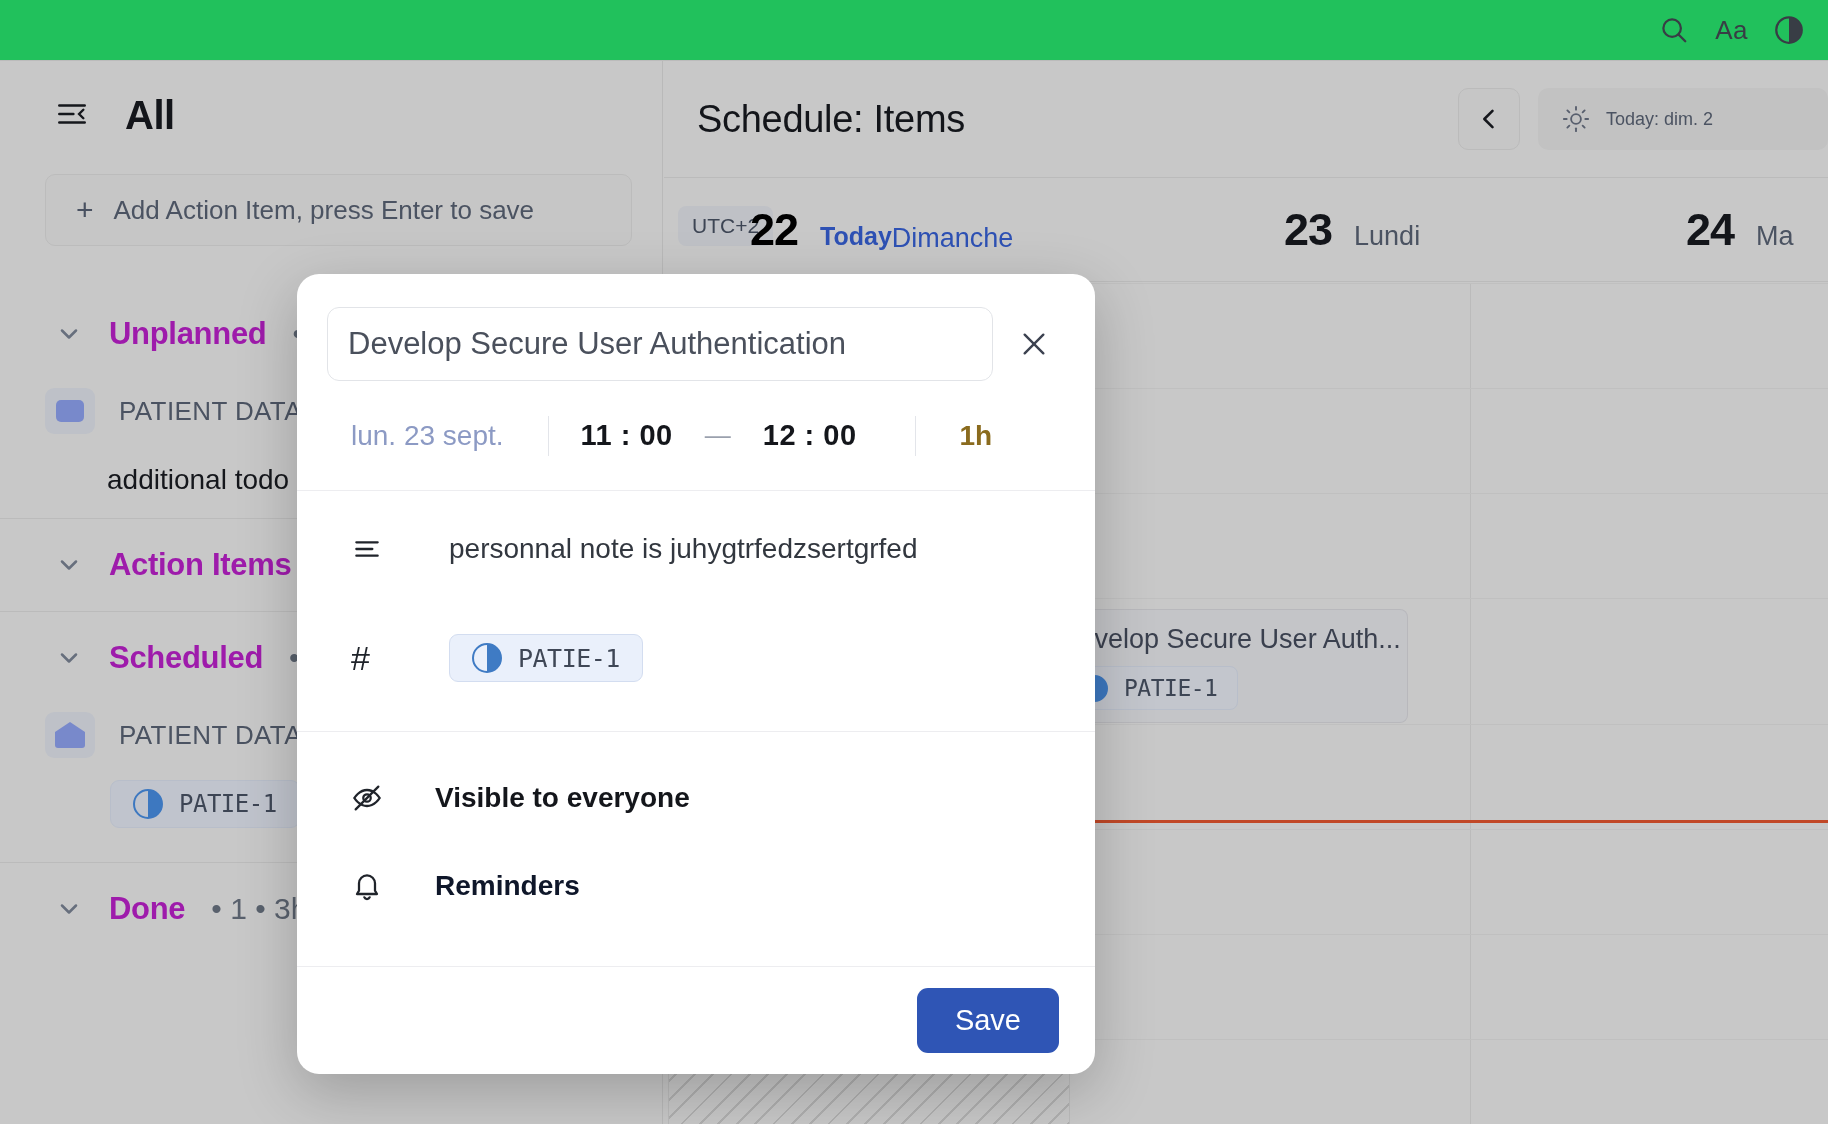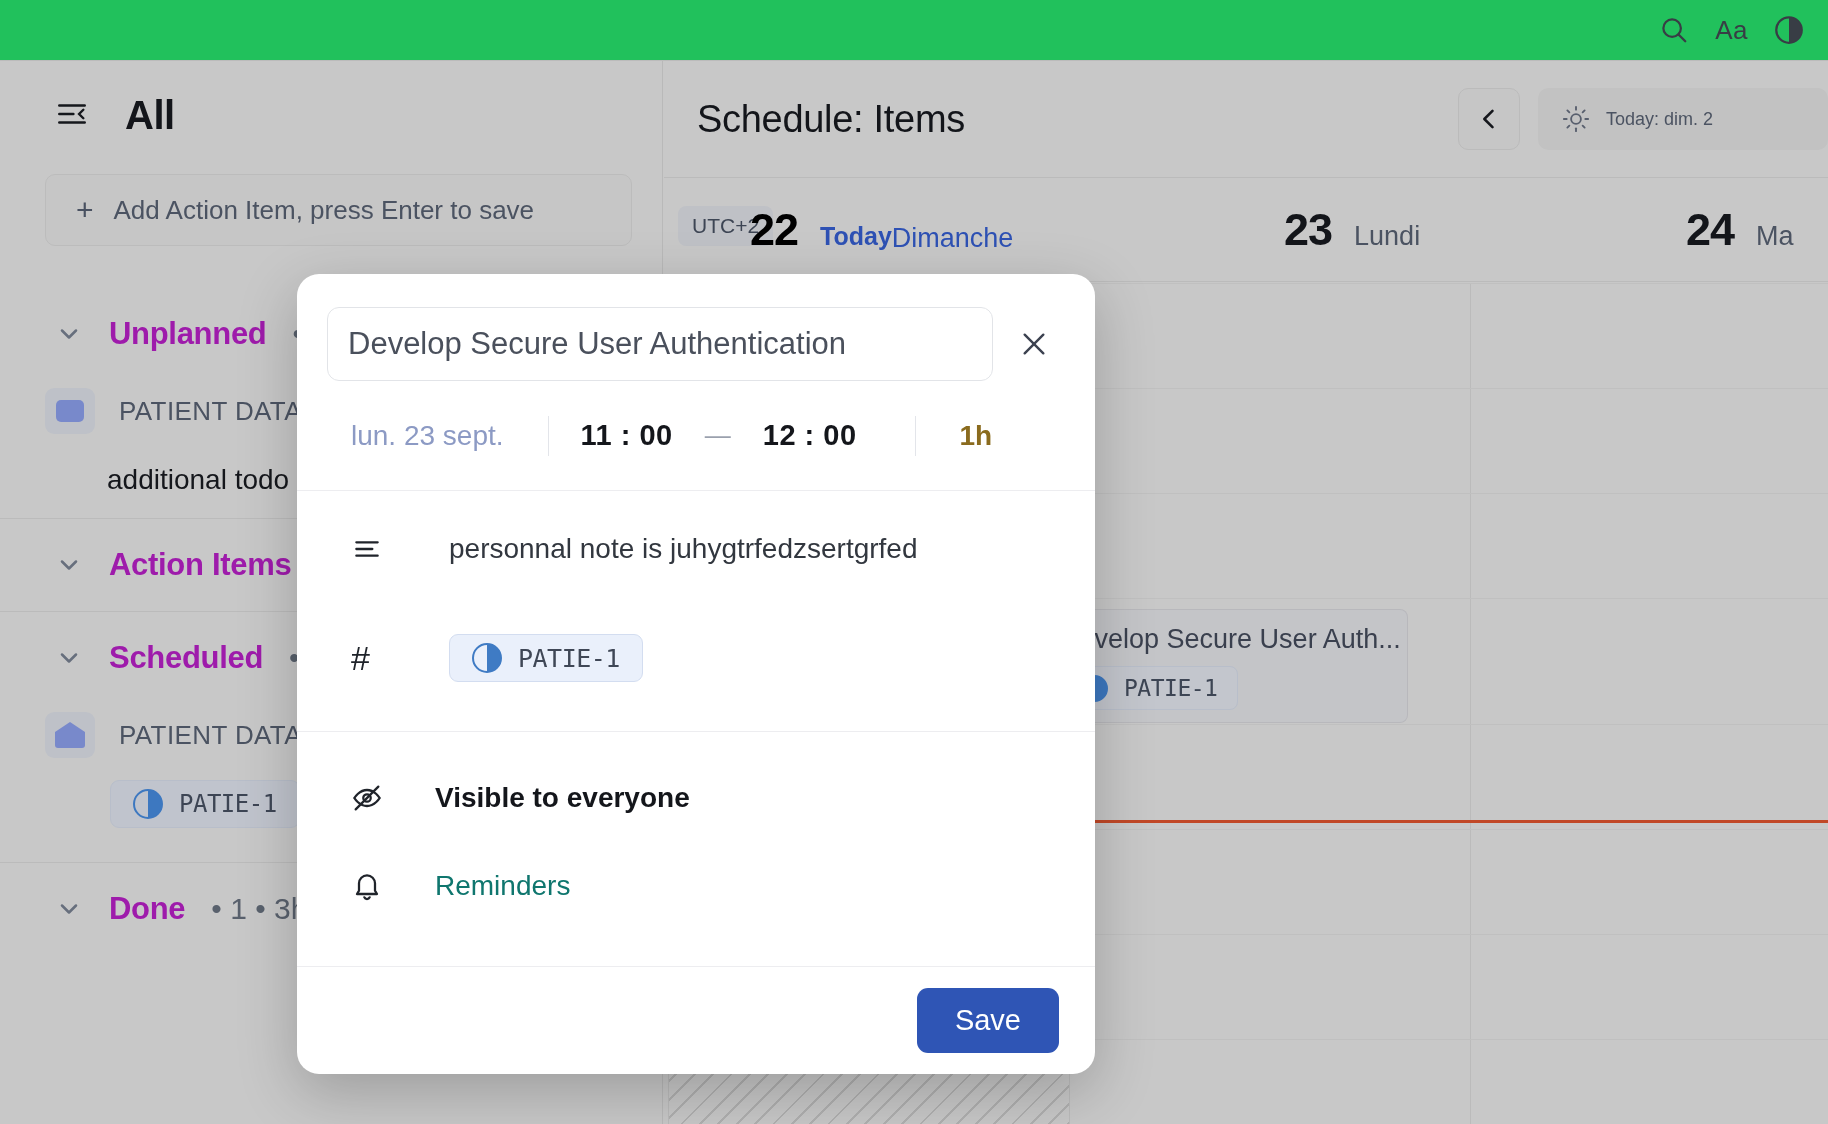--- a/index.html
+++ b/index.html
@@ -443,22 +443,23 @@
     padding-left: 54px;
   }
   .opt-label-bold {
     font-size: 28px;
     font-weight: bold;
     color: #14161b;
     padding-left: 26px;
   }
   .opt-label {
     font-size: 28px;
-    color: #0f766e;
+    color: #0f172a;
     padding-left: 26px;
+    font-weight: bold;
   }
 
   .modal-footer {
     position: absolute;
     left: 0; bottom: 0;
     width: 798px;
     height: 108px;
     border-top: 1px solid #ededf0;
     display: flex;
     align-items: center;

